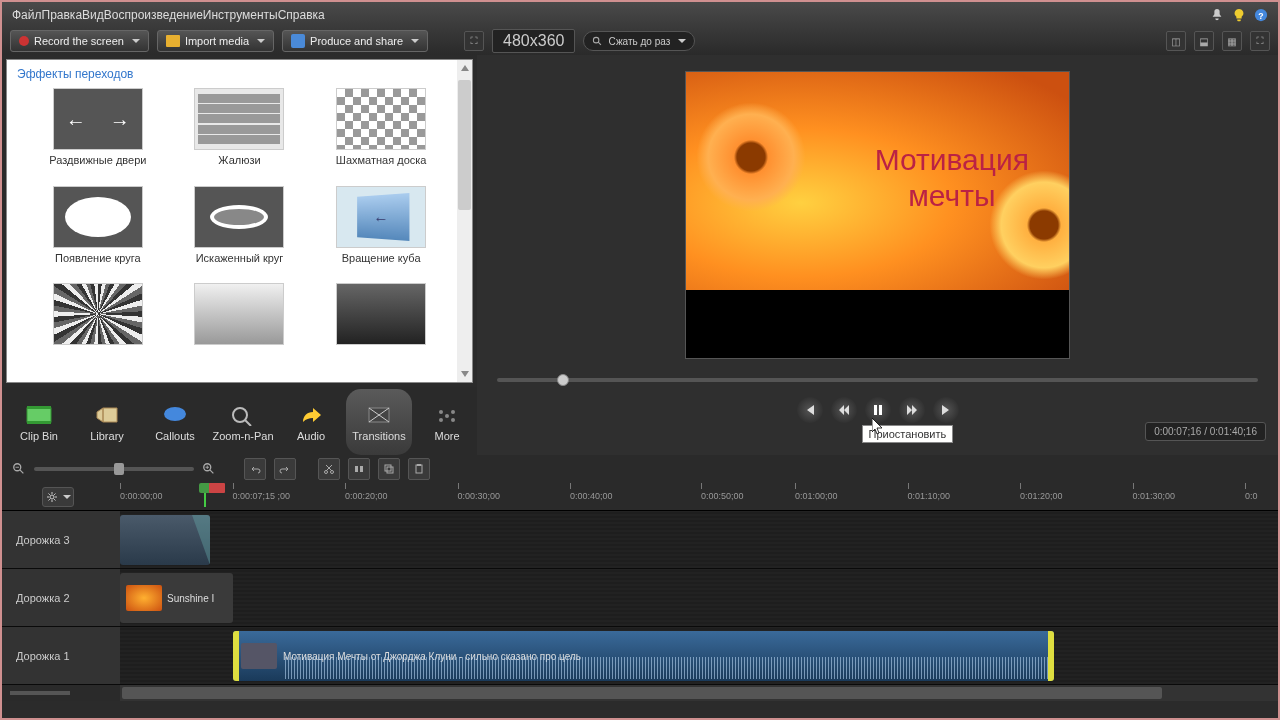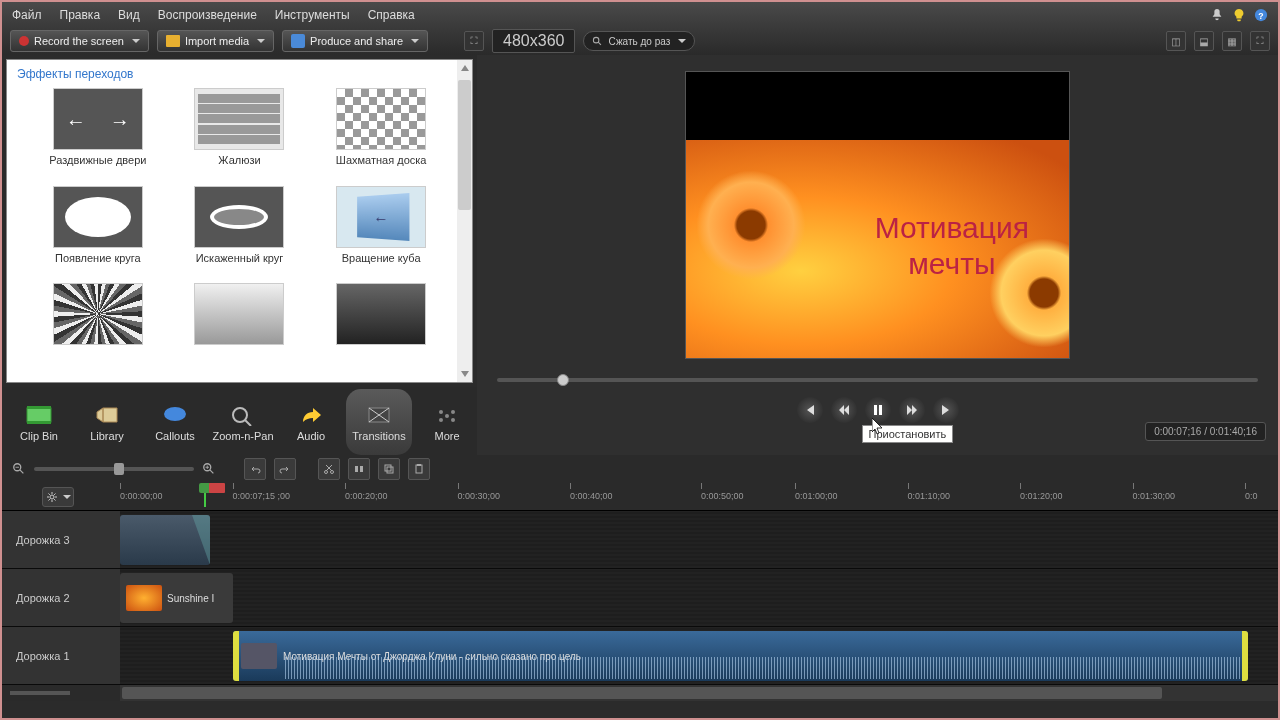--- a/index.html
+++ b/index.html
@@ -1,18 +1,18 @@
 <!DOCTYPE html>
 <html><head>
 <meta charset="utf-8">
 <style>
 * { margin: 0; padding: 0; box-sizing: border-box; font-family: Tahoma, Arial, sans-serif; }
 body { background: #2b2b2b; width: 1280px; height: 720px; overflow: hidden; position: relative; border: 2px solid #d09090; }
 .menubar { background: linear-gradient(#4a4a4a, #3a3a3a); height: 25px; display: flex; align-items: center; padding: 0 10px; color: #ddd; font-size: 12px; justify-content: space-between; }
-.menubar-left { display: flex; gap: 18px; }
+.menubar-left { display: flex; }
 .menubar-item { cursor: pointer; }
 .menubar-right { display: flex; gap: 8px; align-items: center; }
 .menubar-right svg { width: 14px; height: 14px; }
 .toolbar { background: linear-gradient(#3a3a3a, #2a2a2a); height: 28px; display: flex; align-items: center; padding: 0 8px; gap: 8px; }
 .tb-btn { background: linear-gradient(#555, #333); border: 1px solid #666; border-radius: 3px; height: 22px; display: flex; align-items: center; padding: 0 8px; color: #eee; font-size: 11px; cursor: pointer; gap: 5px; }
 .rec-dot { width: 10px; height: 10px; background: #cc3333; border-radius: 50%; }
 .folder-icon { width: 14px; height: 12px; background: #e8b030; border-radius: 1px; }
 .share-icon { width: 14px; height: 14px; background: #4a8ad8; border-radius: 2px; }
 .dd-arrow { width: 0; height: 0; border-left: 4px solid transparent; border-right: 4px solid transparent; border-top: 4px solid #ccc; margin-left: 3px; }
 .tb-spacer { flex: 1; }
@@ -51,21 +51,21 @@
 .panel-scroll { position: absolute; right: 0; top: 0; width: 15px; height: 100%; background: #eee; }
 .panel-scroll .th { position: absolute; top: 20px; width: 13px; height: 130px; left: 1px; background: #ccc; border-radius: 2px; }
 .panel-scroll .ab { position: absolute; width: 0; height: 0; left: 4px; border-left: 4px solid transparent; border-right: 4px solid transparent; }
 .panel-scroll .up { top: 5px; border-bottom: 6px solid #888; }
 .panel-scroll .dn { bottom: 5px; border-top: 6px solid #888; }
 .tool-tabs { display: flex; background: #2a2a2a; height: 68px; padding: 2px 4px 0; gap: 2px; }
 .tool-tab { flex: 0 0 auto; width: 66px; display: flex; flex-direction: column; align-items: center; justify-content: center; color: #ddd; font-size: 11px; cursor: pointer; border-radius: 4px 4px 0 0; padding: 4px 2px; }
 .tool-tab.active { background: linear-gradient(#5a5a5a, #3a3a3a); border-radius: 15px; }
 .tool-tab .ico { width: 30px; height: 24px; margin-bottom: 3px; display: flex; align-items: center; justify-content: center; }
 .right-col { flex: 1; background: #2f2f2f; display: flex; flex-direction: column; align-items: center; position: relative; }
-.preview { width: 385px; height: 288px; background: #000; margin-top: 16px; border: 1px solid #555; display: flex; align-items: flex-end; justify-content: center; position: relative; }
+.preview { width: 385px; height: 288px; background: #000; margin-top: 16px; border: 1px solid #555; display: flex; align-items: flex-start; justify-content: center; position: relative; }
 .preview-inner { width: 385px; height: 218px; background: radial-gradient(ellipse at 30% 60%, #ffd040 0%, #ff9020 40%, #cc5010 90%); position: relative; overflow: hidden; }
 .flower { position: absolute; width: 110px; height: 110px; border-radius: 50%; }
 .flower.f1 { left: 10px; top: 30px; background: radial-gradient(circle, #8b3a00 18%, #ff9030 22%, #ffb050 55%, transparent 70%); }
 .flower.f2 { right: -30px; bottom: 10px; background: radial-gradient(circle, #8b3a00 18%, #ffb040 22%, #ffd060 55%, transparent 70%); }
 .preview-text { position: absolute; right: 40px; top: 70px; color: #bb2244; font-family: Georgia, serif; font-size: 30px; text-align: center; line-height: 1.2; }
 .seek-bar { width: 100%; position: relative; height: 14px; margin-top: 14px; display: flex; align-items: center; padding: 0 20px; }
 .seek-track { flex: 1; height: 4px; background: #555; border-radius: 2px; position: relative; }
 .seek-thumb { position: absolute; left: 60px; top: -4px; width: 12px; height: 12px; background: #ccc; border-radius: 50%; border: 1px solid #888; }
 .controls { display: flex; gap: 8px; margin-top: 10px; align-items: center; position: relative; }
 .pc-btn { width: 26px; height: 26px; border-radius: 50%; background: radial-gradient(#555, #222); display: flex; align-items: center; justify-content: center; cursor: pointer; color: #ddd; font-size: 10px; }
@@ -90,21 +90,21 @@
 .playhead .ph-red { position: absolute; top: -2px; left: 5px; width: 16px; height: 10px; background: #c44; border-radius: 1px; }
 .tl-tracks { position: relative; }
 .tl-track { height: 58px; display: flex; border-bottom: 1px solid #0a0a0a; }
 .tl-label { width: 118px; background: #333; color: #ccc; font-size: 11px; display: flex; align-items: center; padding-left: 14px; position: relative; }
 .tl-content { flex: 1; background: repeating-linear-gradient(0deg, #222, #222 2px, #1e1e1e 2px, #1e1e1e 4px); position: relative; }
 .clip { position: absolute; top: 4px; height: 50px; border-radius: 3px; overflow: hidden; display: flex; align-items: center; font-size: 10px; color: #ddd; }
 .clip3 { left: 0; width: 90px; background: linear-gradient(#4a5a6a, #2a3a4a); }
 .clip3 .tri { position: absolute; right: 0; top: 0; width: 0; height: 0; border-top: 50px solid #6aa; border-left: 18px solid transparent; opacity: 0.4; }
 .clip2 { left: 0; width: 113px; background: #3a3a3a; padding-left: 6px; gap: 5px; }
 .clip2 .thm { width: 36px; height: 26px; background: radial-gradient(#ffb030, #cc5010); border-radius: 2px; }
-.clip1 { left: 113px; width: 1015px; background: linear-gradient(#3a6a9a, #1a3a5a); padding-left: 8px; gap: 6px; }
+.clip1 { left: 113px; width: 821px; background: linear-gradient(#3a6a9a, #1a3a5a); padding-left: 8px; gap: 6px; }
 .clip1 .mk { width: 6px; height: 50px; background: #dede40; position: absolute; }
 .clip1 .thm { width: 36px; height: 26px; background: #556; border-radius: 2px; }
 .clip1 .wave { position: absolute; bottom: 2px; left: 50px; right: 6px; height: 22px; }
 .clip1 .wave::before { content: ''; position: absolute; inset: 0; background: repeating-linear-gradient(90deg, transparent 0, transparent 2px, rgba(180,210,240,0.6) 2px, rgba(180,210,240,0.6) 3px); }
 .hscroll { height: 16px; background: #2a2a2a; position: relative; display: flex; align-items: center; }
 .hscroll .tk1 { width: 118px; height: 100%; position: relative; }
 .hscroll .tk1 .t { position: absolute; left: 8px; top: 6px; width: 60px; height: 4px; background: #555; }
 .hscroll .tk2 { flex: 1; height: 100%; background: #333; position: relative; }
 .hscroll .th2 { position: absolute; left: 2px; top: 2px; width: 1040px; height: 12px; background: #555; border-radius: 2px; }
 .cursor { position: absolute; width: 12px; height: 18px; z-index: 100; pointer-events: none; }

